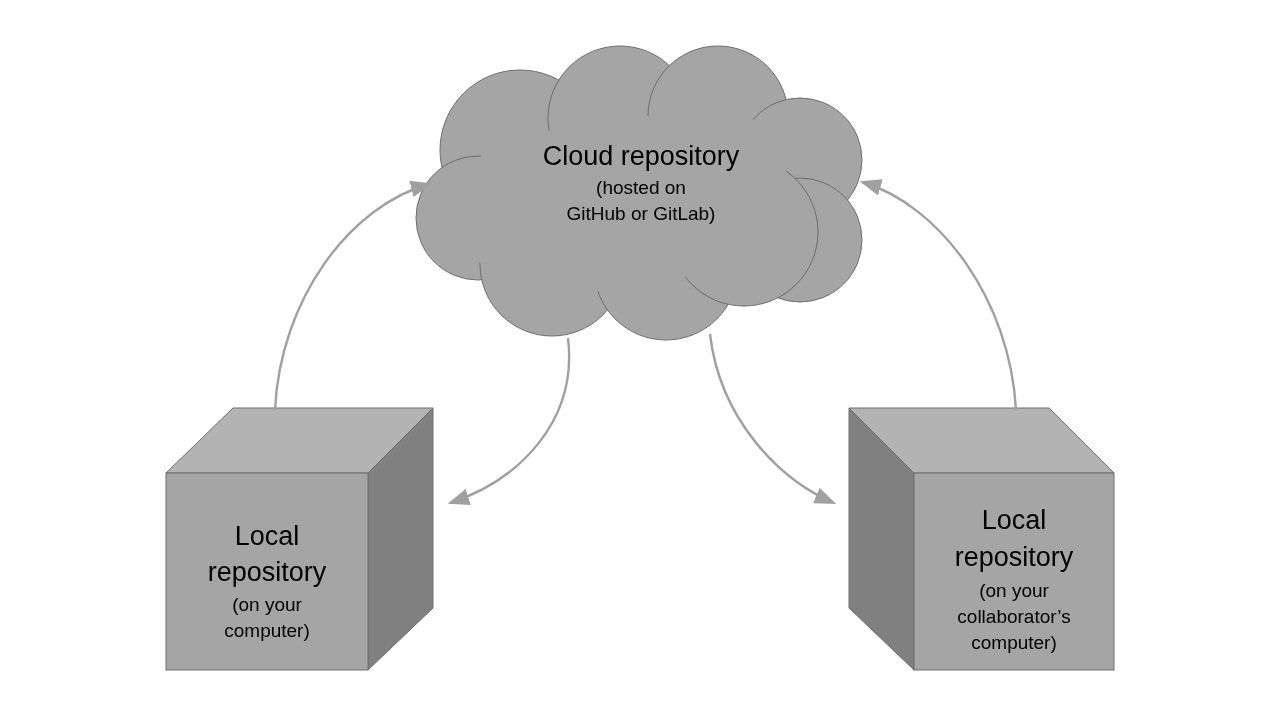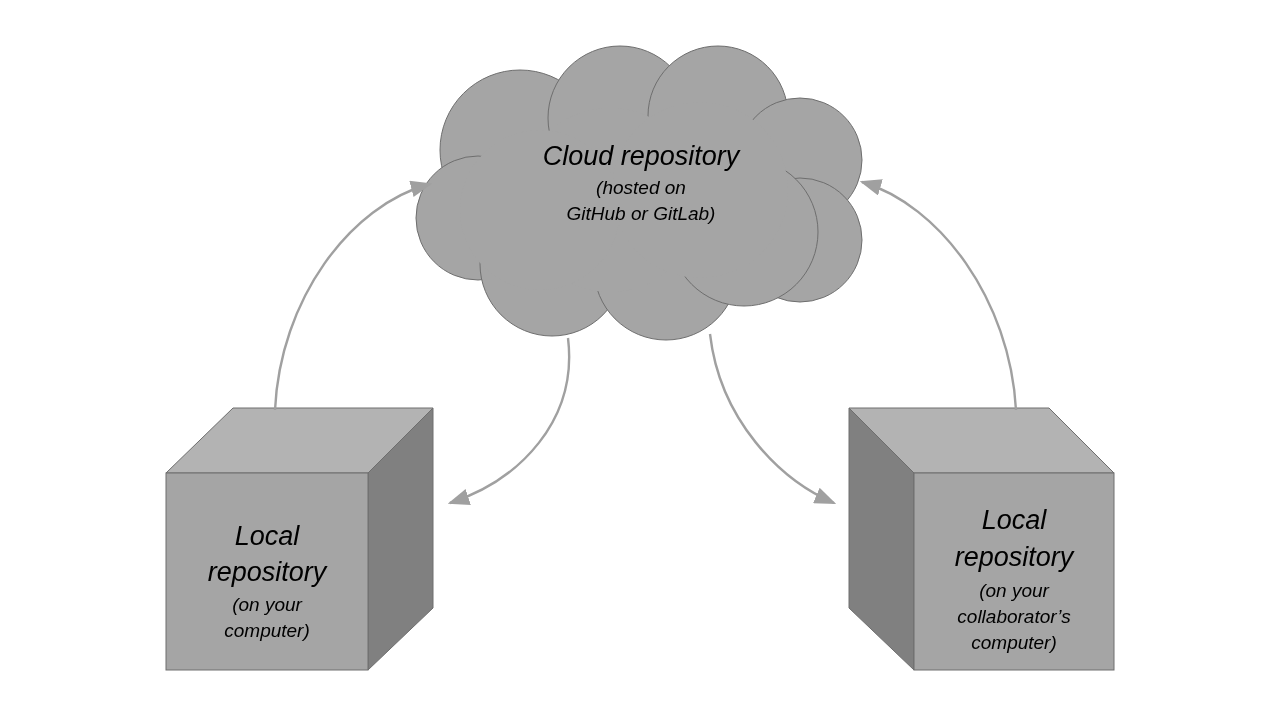--- a/index.html
+++ b/index.html
@@ -11,21 +11,20 @@
     width: 1280px;
     height: 720px;
     overflow: hidden;
     font-family: "Liberation Sans", sans-serif;
   }
   #diagram-root {
     position: relative;
     width: 1280px;
     height: 720px;
     background: #ffffff;
-    font-style: italic;
   }
   svg.canvas {
     position: absolute;
     top: 0;
     left: 0;
     width: 1280px;
     height: 720px;
     display: block;
   }
   .node-text {

